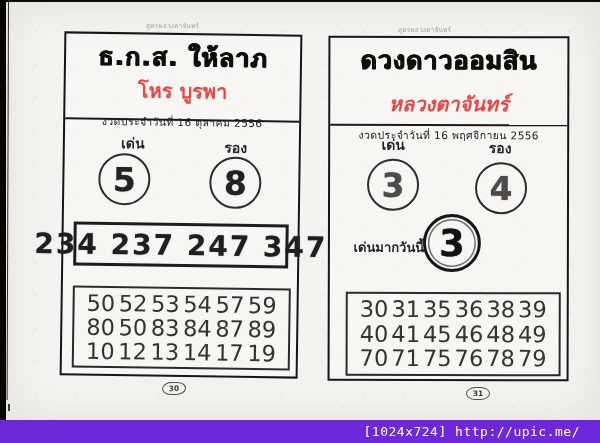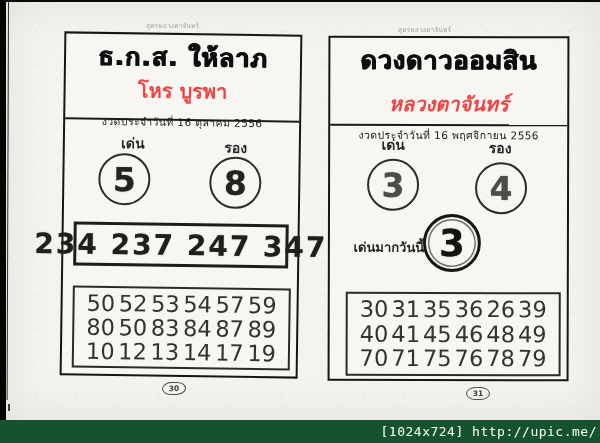--- a/index.html
+++ b/index.html
@@ -72,22 +72,22 @@
               display:flex;align-items:center;justify-content:center;
               font-size:37px;font-weight:bold;color:#121210;
               text-shadow:0 0 1px rgba(10,10,10,0.8);}
 
   .badge{position:absolute;width:22px;height:11px;border:1px solid #4b4b49;
          display:flex;align-items:center;justify-content:center;
          font-size:7.5px;font-weight:bold;color:#3a3a38;border-radius:50% / 62%;}
   .badge-30{left:162px;top:382px;transform:rotate(-2deg);}
   .badge-31{left:466px;top:387px;}
 
-  .footer-bar{position:absolute;left:0;bottom:0;width:600px;height:23px;background:#14532d;
-              display:flex;align-items:center;justify-content:flex-end;padding-right:3px;box-sizing:border-box;}
+  .footer-bar{position:absolute;left:0;bottom:0;width:600px;height:23px;background:#6d28d9;
+              display:flex;align-items:center;justify-content:flex-end;padding-right:20px;box-sizing:border-box;}
   .footer-text{color:#fff;font-family:"DejaVu Sans Mono","Liberation Mono",monospace;
                font-size:13px;letter-spacing:0.5px;}
 </style>
 </head>
 <body>
 
 <div class="stage">
   <div class="paper"></div>
   <div class="edge-top"></div>
   <div class="edge-left"></div>
@@ -148,21 +148,21 @@
     <div class="num-circle cir-main">3</div>
     <div class="num-circle cir-sec">4</div>
     <div class="hot-label">เด่นมากวันนี้</div>
     <div class="hot-circle">3</div>
     <div class="grid-box">
       <div class="grid-row">
         <span>30</span>
         <span>31</span>
         <span>35</span>
         <span>36</span>
-        <span>26</span>
+        <span>38</span>
         <span>39</span>
       </div>
       <div class="grid-row">
         <span>40</span>
         <span>41</span>
         <span>45</span>
         <span>46</span>
         <span>48</span>
         <span>49</span>
       </div>

